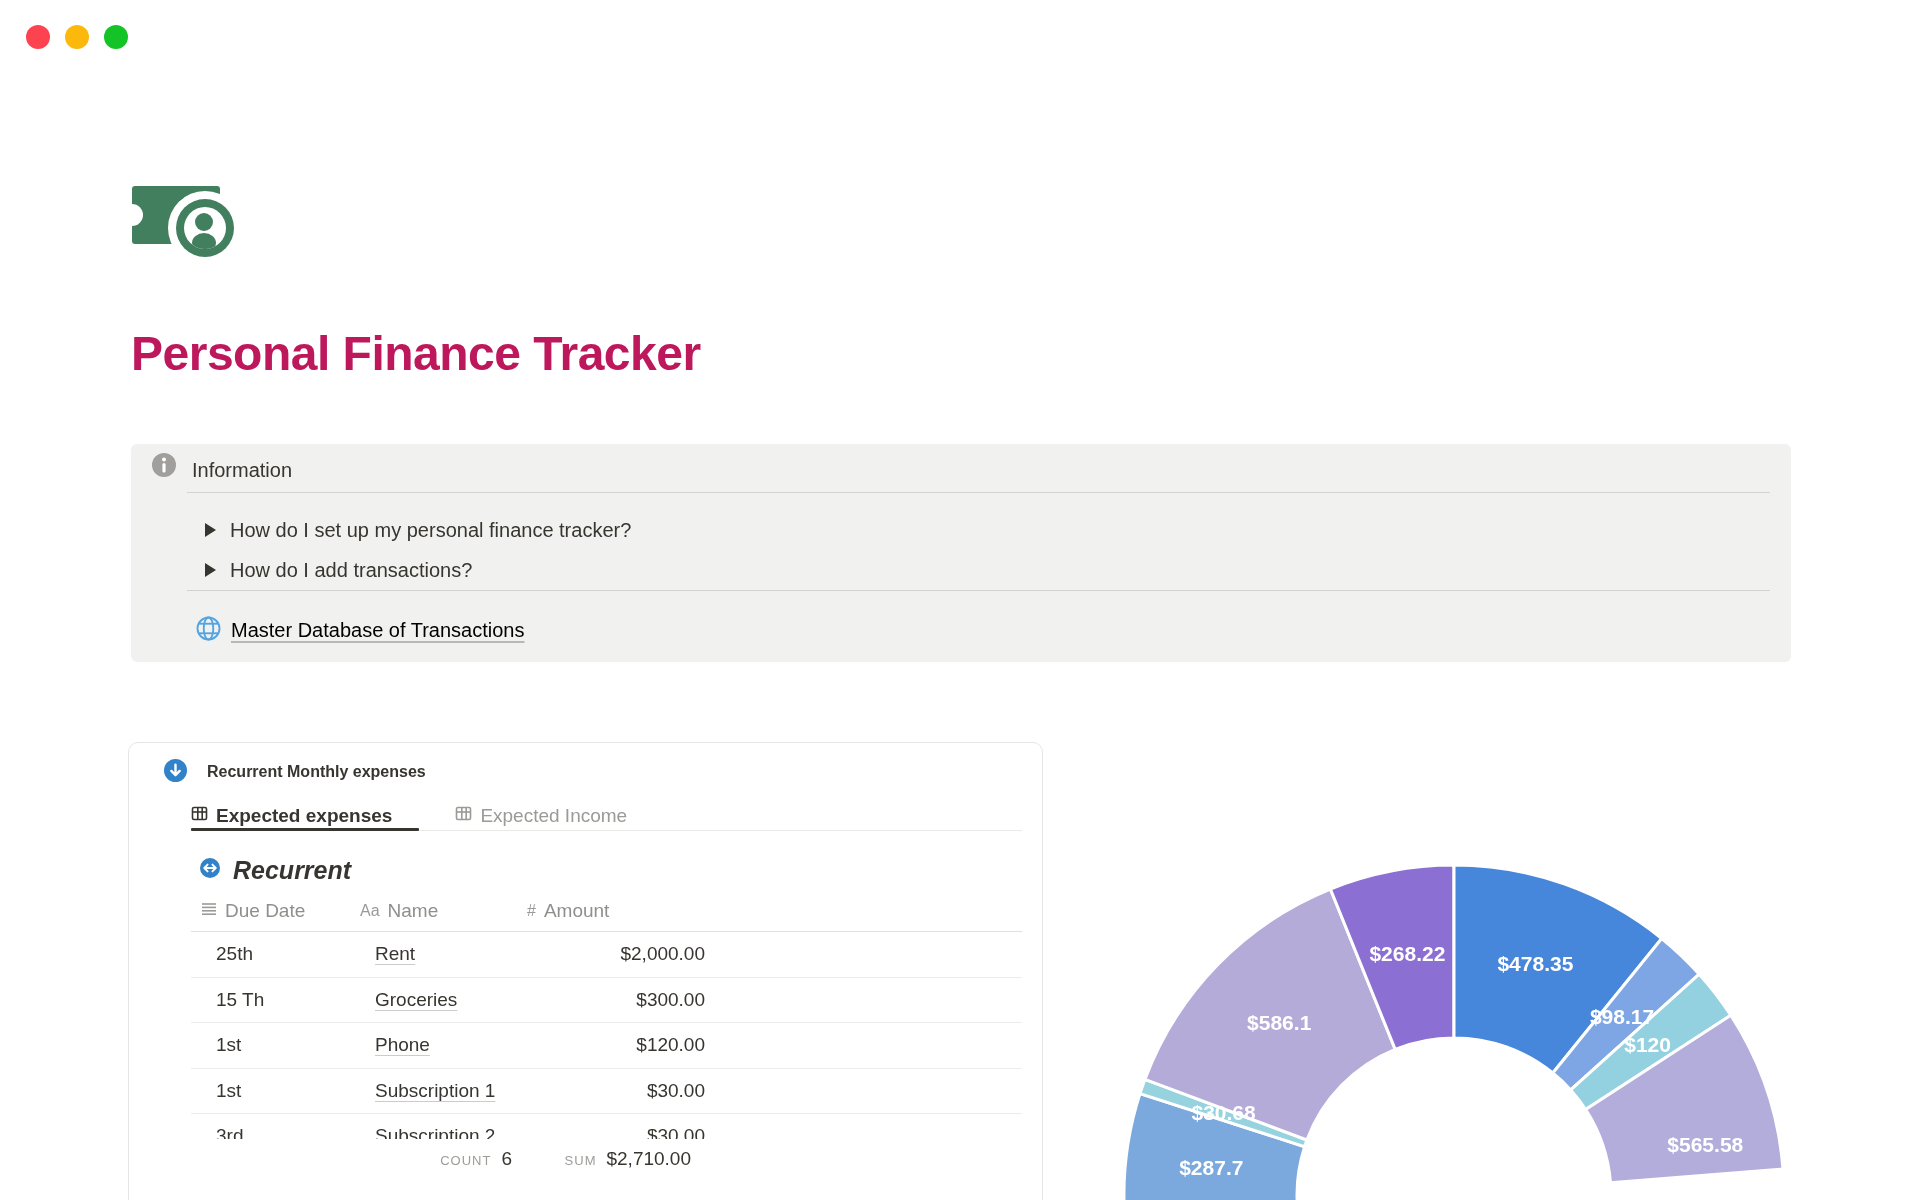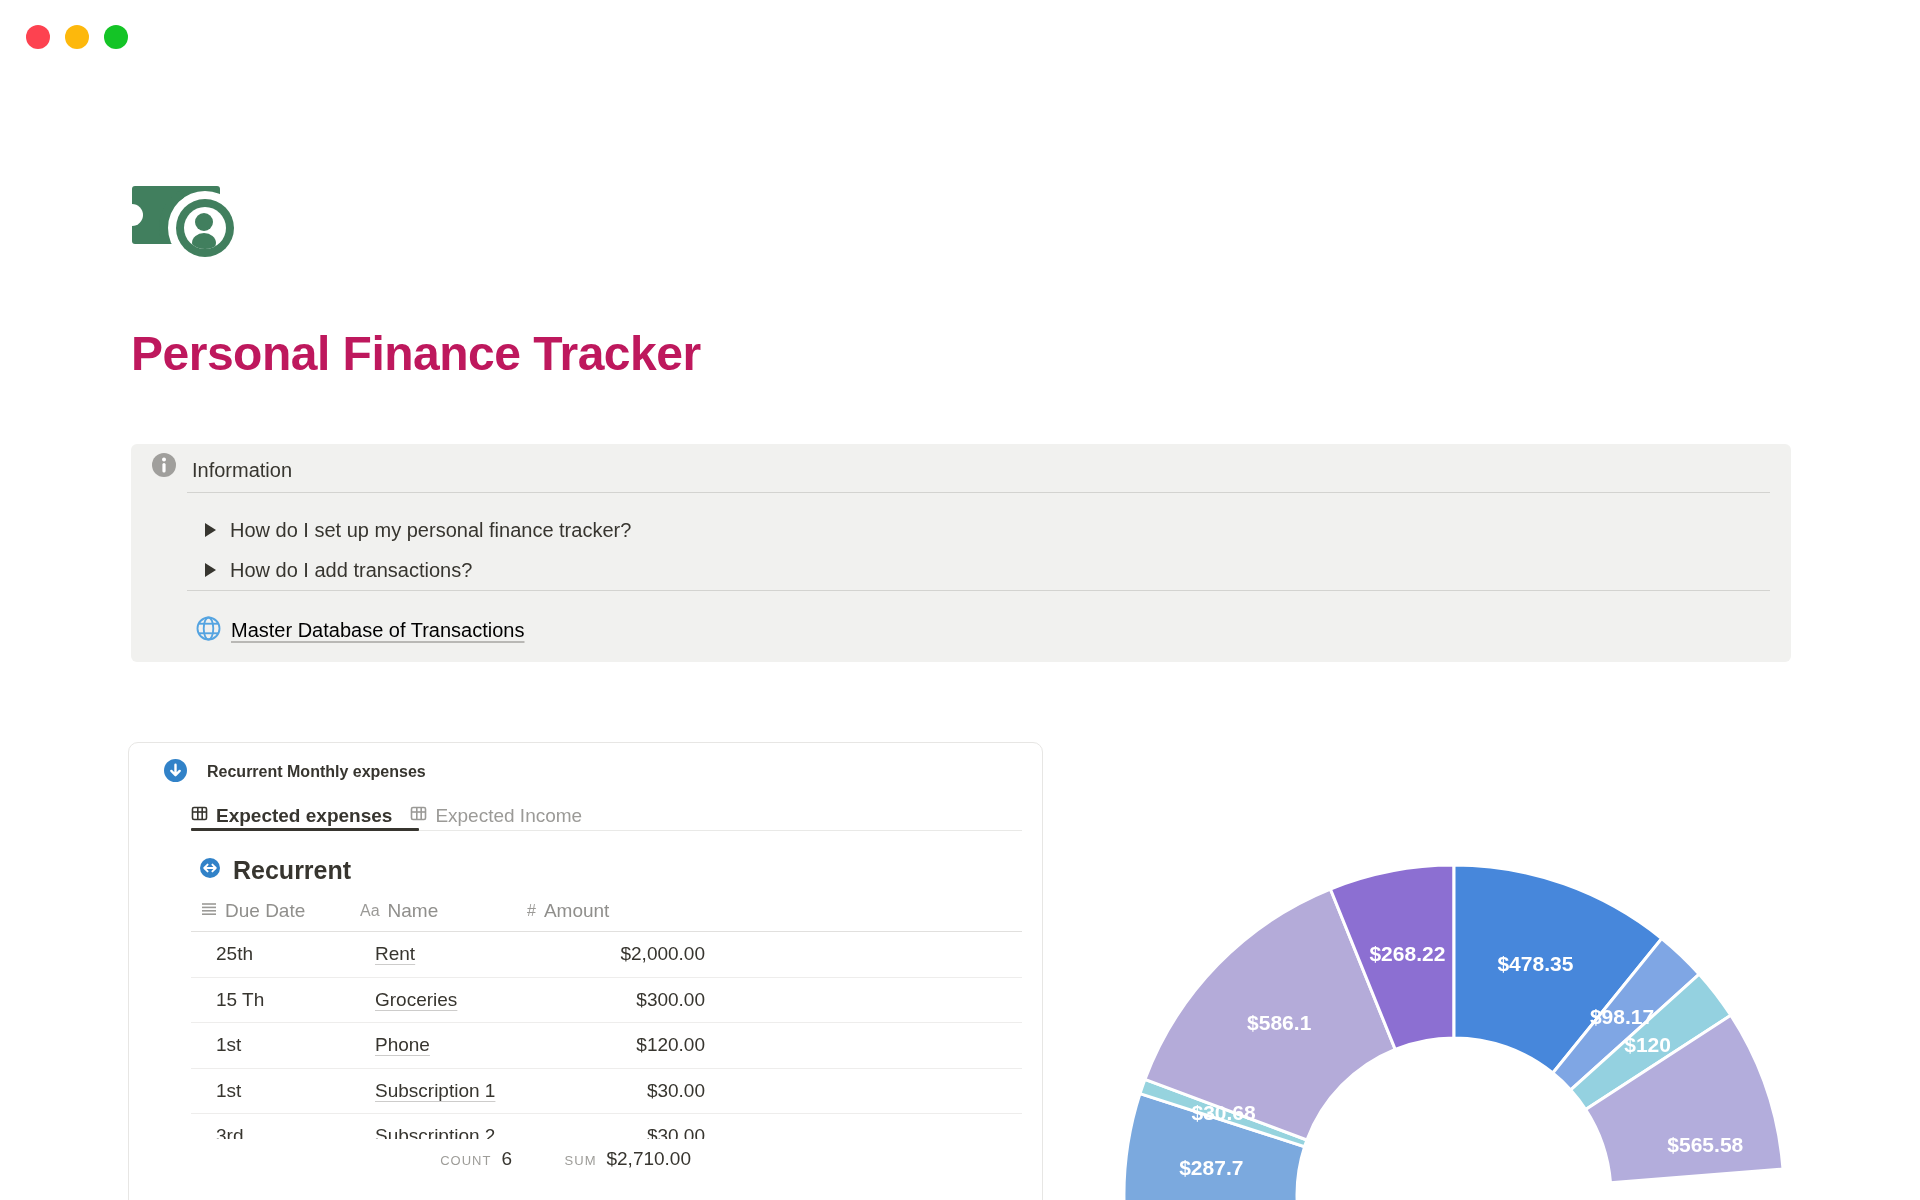--- a/index.html
+++ b/index.html
@@ -29,28 +29,28 @@
   .toggle-label{font-size:20px;}
   .link-row{position:absolute;left:64px;top:170px;display:flex;align-items:center;gap:9px;height:32px;}
   .db-link{font-size:20px;font-weight:500;color:#000000;text-decoration:underline;
            text-decoration-color:rgba(55,53,47,0.3);text-underline-offset:4px;cursor:pointer;}
 
   
   .card{position:absolute;left:128px;top:742px;width:915px;height:470px;background:#fff;
         border:1px solid #e7e6e4;border-radius:10px;box-sizing:border-box;}
   .card-head{position:absolute;left:35px;top:16px;display:flex;align-items:center;gap:20px;height:26px;}
   .card-title{font-size:16px;font-weight:600;}
-  .tabs{position:absolute;left:62px;top:56px;height:34px;display:flex;gap:18px;}
+  .tabs{position:absolute;left:62px;top:56px;height:34px;display:flex;gap:63px;}
   .tab{display:flex;align-items:center;gap:8px;cursor:pointer;font-size:19px;}
   .tab.active{color:#37352f;font-weight:600;}
   .tab.inactive{color:#9b9a97;font-weight:400;}
   .tab-line-light{position:absolute;left:62px;top:87px;width:831px;height:1px;background:#e9e9e7;}
   .tab-line-dark{position:absolute;left:62px;top:85px;width:228px;height:3px;background:#37352f;border-radius:1px;}
   .rec-head{position:absolute;left:71px;top:112px;display:flex;align-items:center;gap:13px;height:30px;}
-  .rec-title{font-size:25px;font-weight:700;}
+  .rec-title{font-size:25px;font-weight:700;font-style:italic;}
 
   .tbl{position:absolute;left:62px;top:148px;width:831px;}
   .thead{position:relative;height:40px;border-bottom:1px solid #e1e0de;color:#908f8c;font-size:19px;}
   .th{position:absolute;top:0;height:40px;display:flex;align-items:center;gap:8px;}
   .th-due{left:10px;} .th-name{left:169px;} .th-amt{left:336px;}
   .th-ic{color:#9b9a97;font-size:16px;}
   .trow{position:relative;height:44.5px;border-bottom:1px solid #eeedec;font-size:19px;}
   .cell{position:absolute;top:0;height:44px;display:flex;align-items:center;margin-left:15px;}
   .c-due{left:10px;}
   .c-name{left:169px;text-decoration:underline;text-decoration-color:rgba(55,53,47,0.25);

